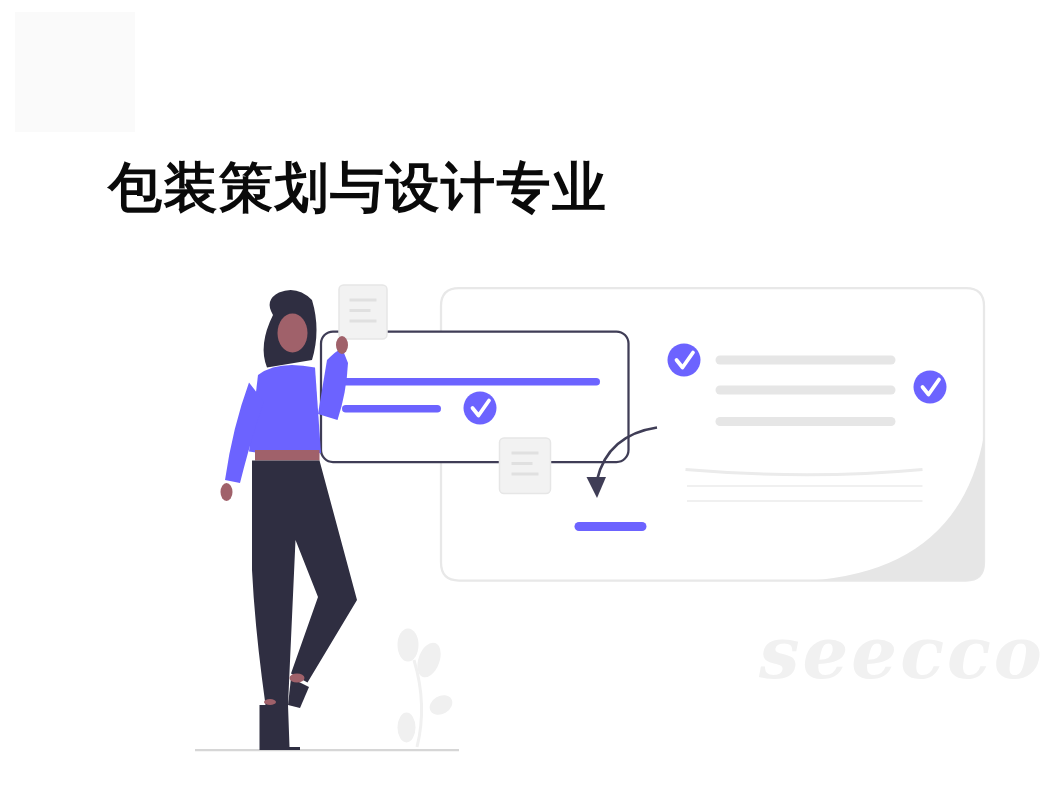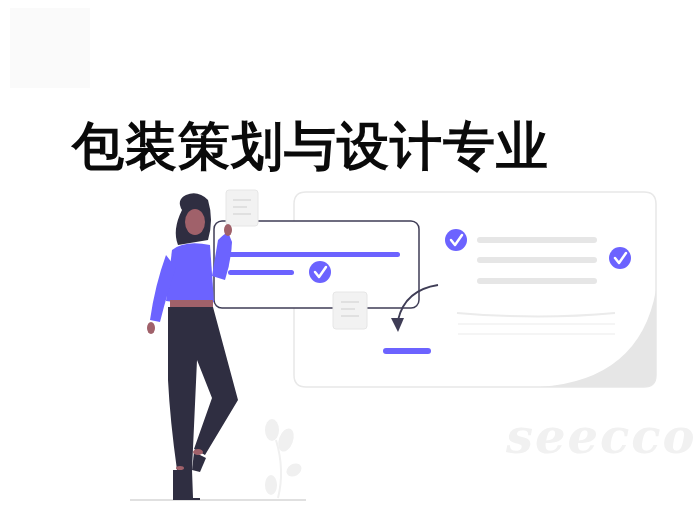--- a/index.html
+++ b/index.html
@@ -6,24 +6,23 @@
     html, body { width: 700px; height: 525px; background: #ffffff; overflow: hidden; }
     body { position: relative; font-family: "DejaVu Sans", sans-serif; }
 
     .faint-block {
       position: absolute; left: 10px; top: 8px; width: 80px; height: 80px;
       background: #fafafa;
     }
     .title {
       position: absolute; left: 72px; top: 100px;
       font-family: "DejaVu Sans", sans-serif;
-      font-size: 52px; font-weight: bold; color: #0a0a0a;
+      font-size: 36px; font-weight: bold; color: #0a0a0a;
       letter-spacing: 1px; line-height: 52px;
       white-space: nowrap;
-      margin-top: 20px;
     }
     .illustration { position: absolute; left: 0; top: 0; width: 700px; height: 525px; }
     .watermark {
       position: absolute; left: 506px; top: 408px;
       font-family: "DejaVu Serif", serif; font-style: italic; font-weight: bold;
       font-size: 48px; color: #f1f1f1; letter-spacing: 2px;
     }
   </style>
 </head>
 <body>

